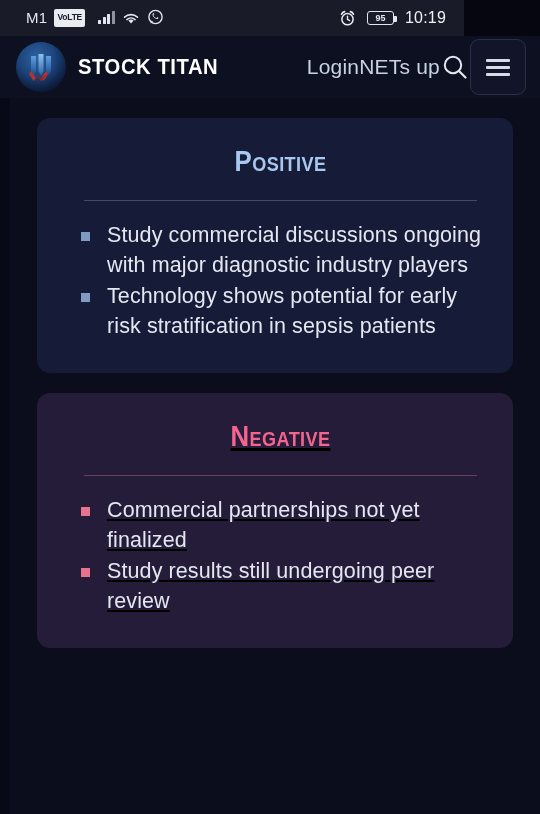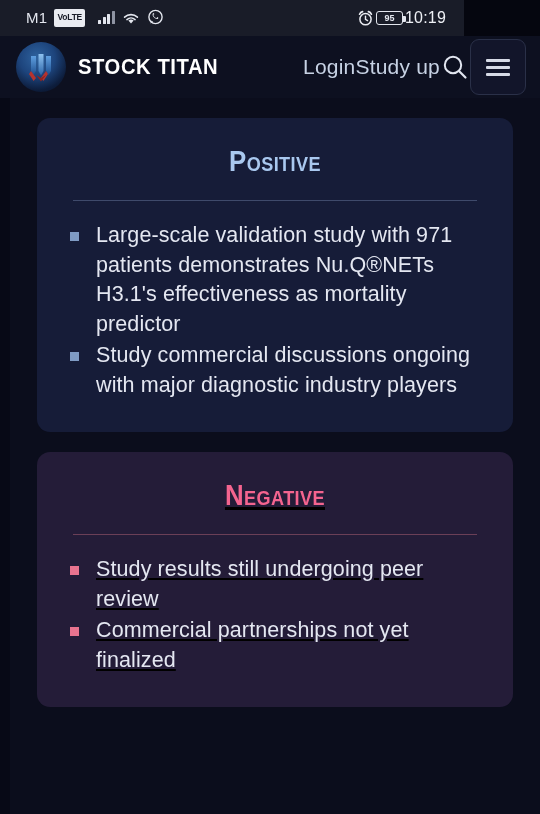--- a/index.html
+++ b/index.html
@@ -11,21 +11,21 @@
   }
 
   
   .statusbar{
     position:absolute; top:0; left:0; width:464px; height:36px;
     background:#191c28;
     display:flex; align-items:center;
     color:#e8eaf0;
   }
   .sb-left{ display:flex; align-items:center; gap:7px; margin-left:26px; }
-  .sb-right{ display:flex; align-items:center; gap:2px; margin-left:auto; margin-right:18px; }
+  .sb-right{ display:flex; align-items:center; gap:11px; margin-left:auto; margin-right:18px; }
   .carrier{ font-size:15px; letter-spacing:.3px; color:#e3e6ee; }
   .volte{
     background:#e9ebf1; color:#191c28; font-size:8.5px; font-weight:bold;
     padding:4px 3px; border-radius:2px; line-height:1.15; letter-spacing:-.2px;
   }
   .bars{ display:flex; align-items:flex-end; gap:1.5px; height:13px; margin-left:6px; }
   .bars i{ width:3px; background:#e3e6ee; border-radius:.5px; display:block; }
   .bars i:nth-child(1){ height:4px; }
   .bars i:nth-child(2){ height:7px; }
   .bars i:nth-child(3){ height:10px; }
@@ -84,21 +84,21 @@
   }
   .gutter{
     position:absolute; top:0; left:0; width:10px; height:100%;
     background:#070916;
   }
   .content{ position:absolute; left:10px; top:0; width:530px; }
 
   .card{
     margin:20px 27px 15px 27px;
     border-radius:13px;
-    padding:26px 0 30px 0;
+    padding:26px 0 30px 11px;
   }
   .card.positive{ background:#161c38; }
   .card.negative{ background:#241c38;text-decoration:underline; }
 
   .card-title{
     text-align:center;
     font-family:"Liberation Sans Narrow","Liberation Sans", sans-serif;
     font-weight:bold;
     font-variant:small-caps;
     font-size:30px;
@@ -192,49 +192,49 @@
         <path d="M22 6 h5 v15 l-2.5 4 L22 21 Z" fill="url(#b1)"></path>
         <path d="M7 21 l5 7 -2.4 3 L5 24 Z" fill="#b5332f"></path>
         <path d="M22 21 l-5 7 2.4 3 L24 24 Z" fill="#b5332f"></path>
         <path d="M12 25 l5 6.5 5 -6.5 -5 3 Z" fill="#8f2320"></path>
       </svg>
     </span>
     <span class="brand">STOCK TITAN</span>
   </div>
   <div class="nav">
     <span class="nav-link">Login</span>
-    <span class="nav-link">Study up</span>
+    <span class="nav-link">NETs up</span>
     <span class="search-btn">
       <svg width="30" height="30" viewBox="0 0 30 30">
         <circle cx="13" cy="13" r="8.2" stroke="#e2e6f0" stroke-width="2" fill="none"></circle>
         <line x1="19" y1="19" x2="25.5" y2="25.5" stroke="#e2e6f0" stroke-width="2.2" stroke-linecap="round"></line>
       </svg>
     </span>
     <span class="menu-btn">
         <i></i>
       </span>
   </div>
 </div>
 
 <div class="page">
   <div class="gutter"></div>
   <div class="content">
 
     <div class="card positive">
       <div class="card-title">Positive</div>
       <div class="divider"></div>
       <ul class="bullets">
-        <li>Large-scale validation study with 971 patients demonstrates Nu.Q®NETs H3.1's effectiveness as mortality predictor</li>
         <li>Study commercial discussions ongoing with major diagnostic industry players</li>
+        <li>Technology shows potential for early risk stratification in sepsis patients</li>
       </ul>
     </div>
 
     <div class="card negative">
       <div class="card-title">Negative</div>
       <div class="divider"></div>
       <ul class="bullets">
+        <li>Commercial partnerships not yet finalized</li>
         <li>Study results still undergoing peer review</li>
-        <li>Commercial partnerships not yet finalized</li>
       </ul>
     </div>
 
   </div>
 </div>
 
 </body></html>

